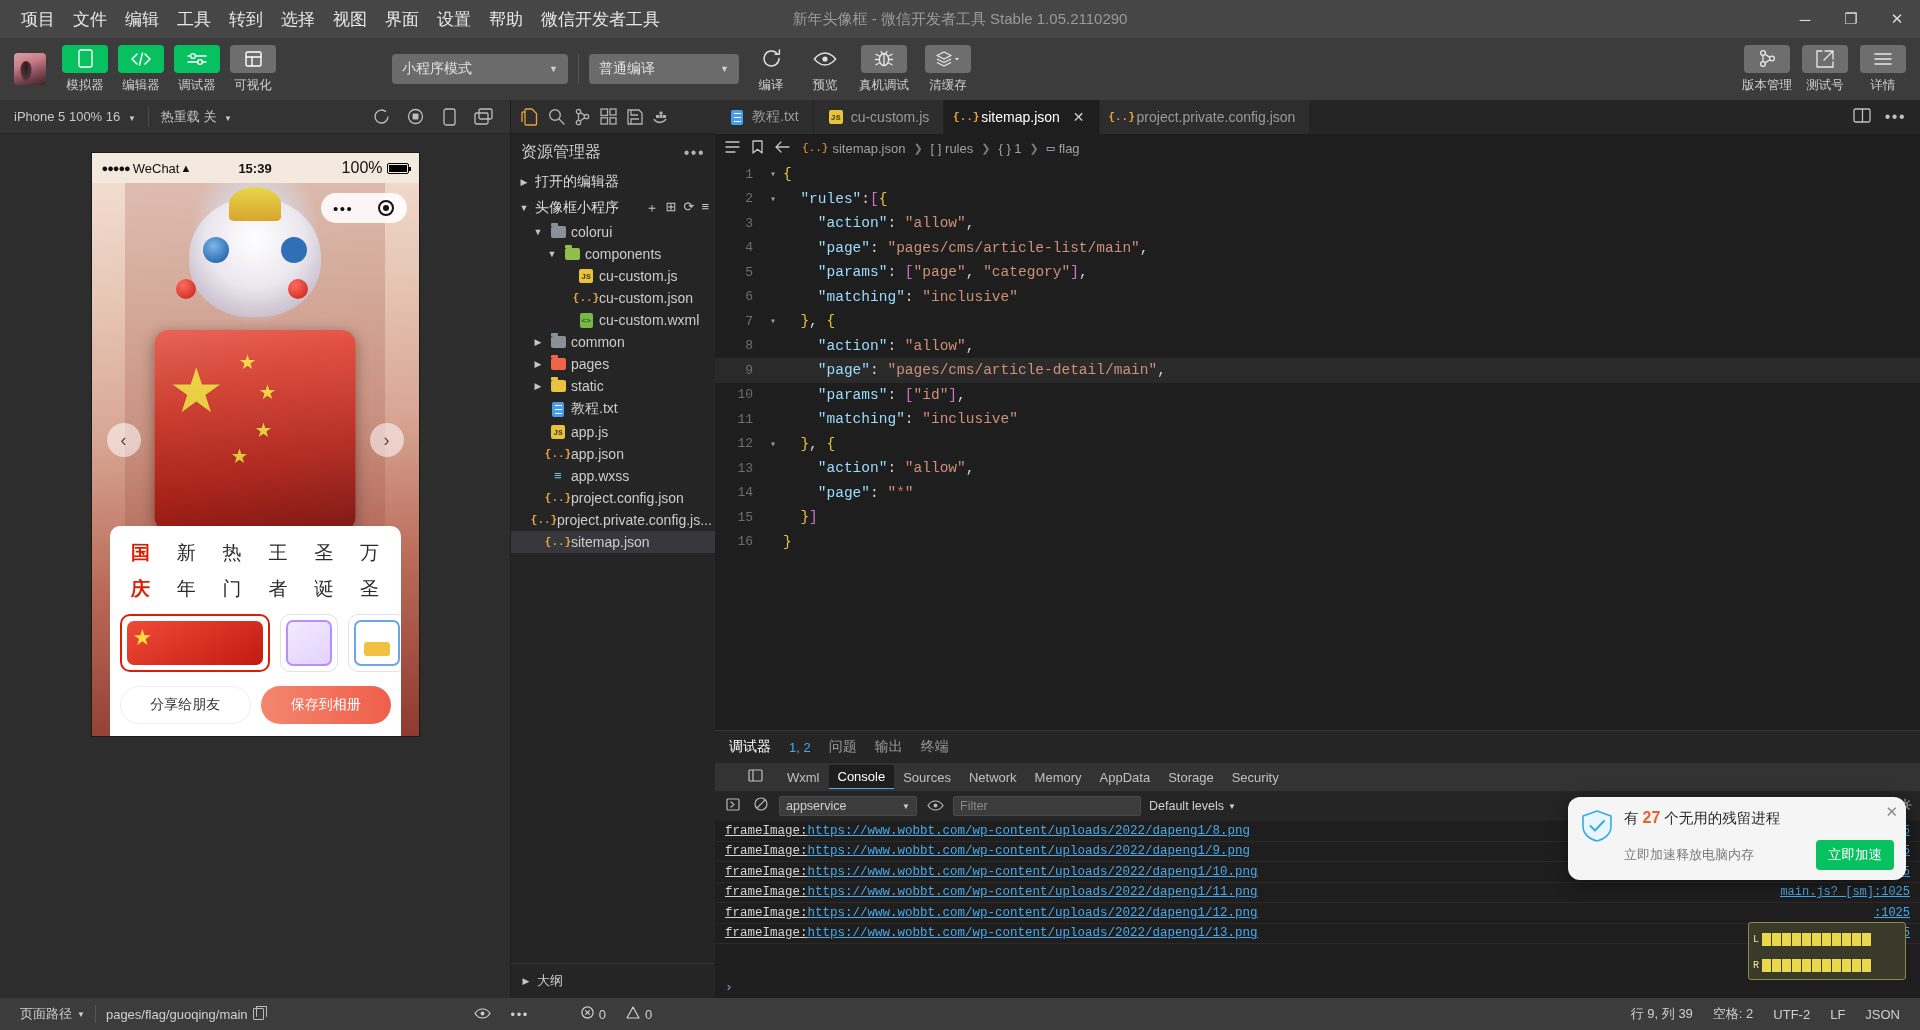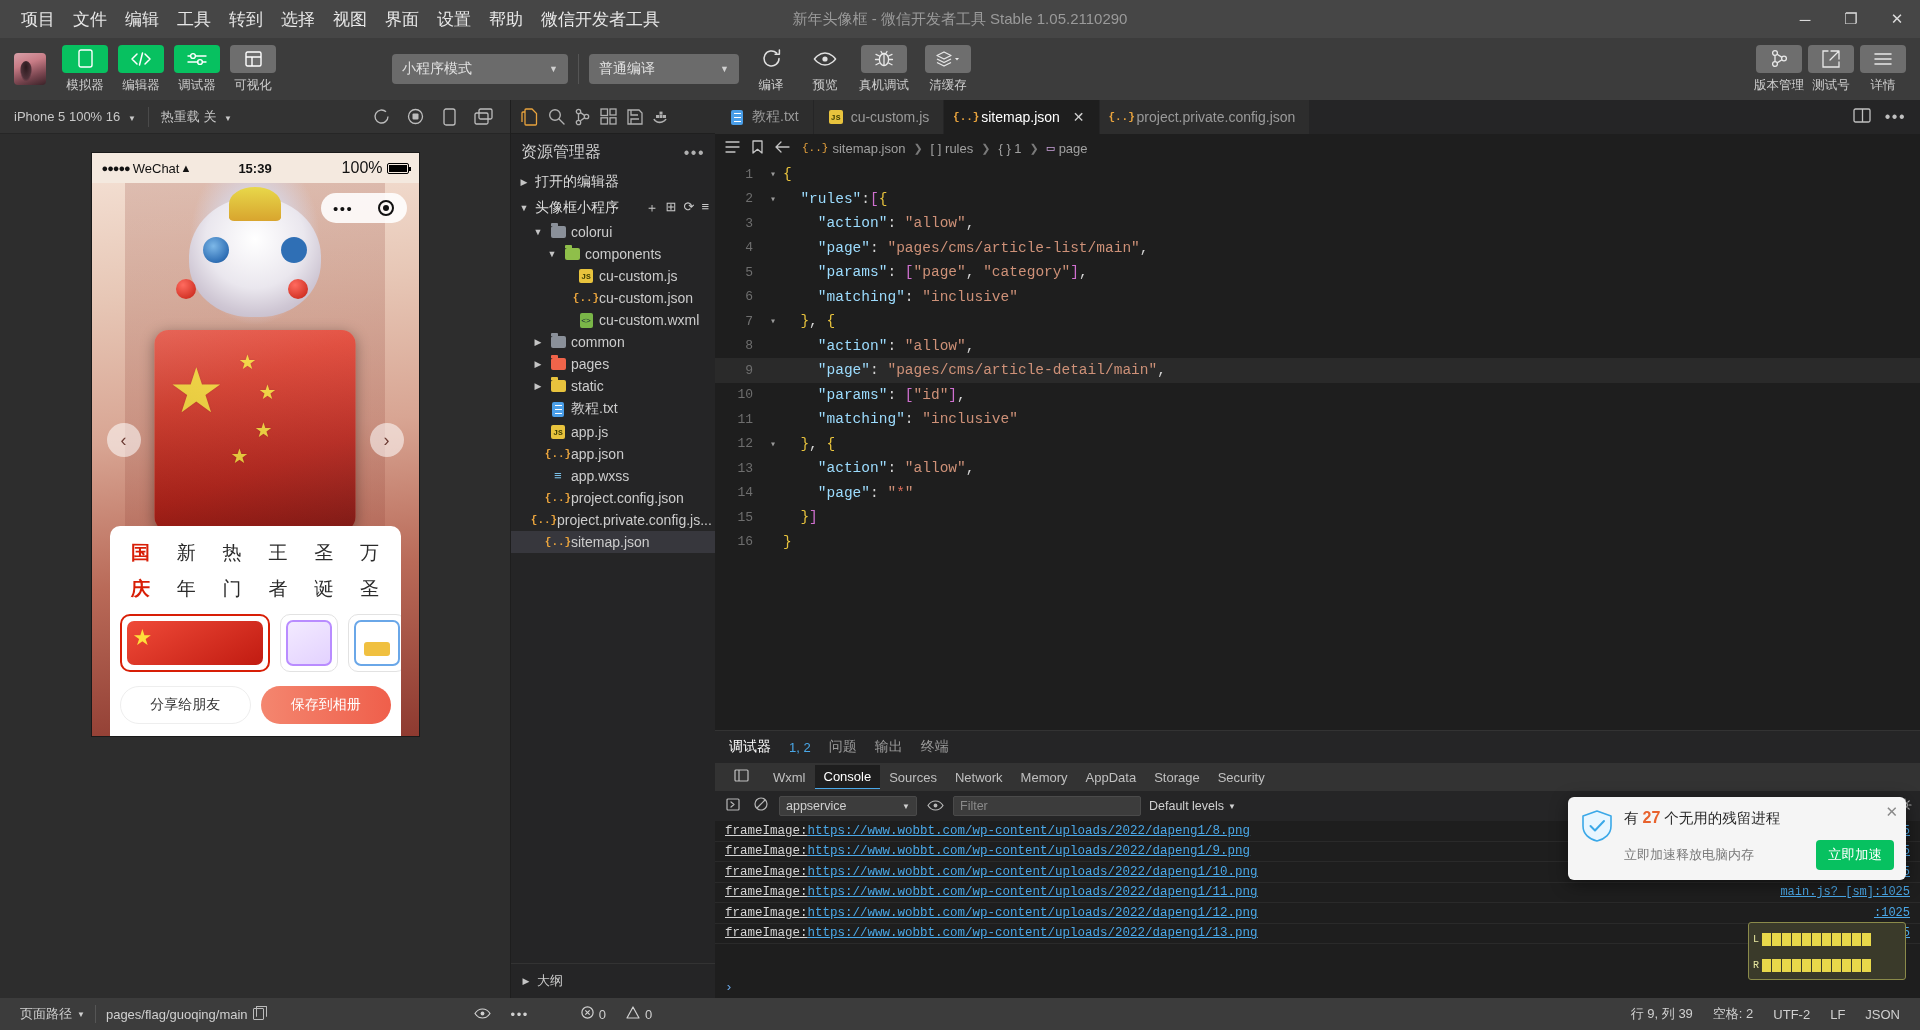--- a/index.html
+++ b/index.html
@@ -65,21 +65,21 @@
     height: 30px; background: #6b6b6b; border-radius: 4px; display: flex; align-items: center;
     padding: 0 10px; color: #e0e0e0; font-size: 14px; min-width: 150px; cursor: default;
     justify-content: space-between;
   }
   .sel .caret { font-size: 9px; color: #d0d0d0; margin-left: 14px; }
   .tool-plainbtn {
     display: flex; flex-direction: column; align-items: center; cursor: default; min-width: 44px;
   }
   .tool-plainbtn .ic { height: 28px; display: flex; align-items: center; justify-content: center; }
 
-  .tb-right { margin-left: auto; display: flex; gap: 6px; }
+  .tb-right { margin-left: auto; display: flex; gap: 12px; }
 
   
   .body { flex: 1; display: flex; min-height: 0; background: #252526; }
 
   
   .sim-panel { width: 511px; flex: 0 0 511px; background: #2d2d2d; display: flex; flex-direction: column; border-right: 1px solid #1e1e1e;}
   .sim-bar {
     height: 34px; flex: 0 0 34px; display: flex; align-items: center; gap: 0;
     background: #333333; padding: 0 6px; border-bottom: 1px solid #262626;
   }
@@ -267,21 +267,21 @@
   .k-key { color:#9cdcfe; }  .k-str { color:#ce9178; }
   .k-br1 { color:#e8c33d; } .k-br2 { color:#d070d0; }
   .k-star { color:#e06c5a; }
 
   
   .panel { height: 268px; flex: 0 0 268px; background:#1e1e1e; display:flex; flex-direction:column; border-top:1px solid #333; }
   .panel-tabs { height: 32px; flex:0 0 32px; display:flex; align-items:center; gap: 18px; padding: 0 14px; background:#252526; }
   .ptab { color:#9a9a9a; font-size:14px; cursor:default; }
   .ptab.active { color:#fff; }
   .badge12 { color:#4aa8e8; font-size:13px; }
-  .dev-tabs { height: 28px; flex:0 0 28px; display:flex; align-items:center; gap: 0; background:#333333; padding: 0 10px; }
+  .dev-tabs { height: 28px; flex:0 0 28px; display:flex; align-items:center; gap: 0; background:#333333; padding: 0 24px; }
   .dtab { color:#c0c0c0; font-size:13px; padding: 4px 9px; cursor:default; }
   .dtab.active { background:#1e1e1e; color:#fff; border-bottom: 1px solid #4aa8e8;}
   .dev-ctrl { height: 30px; flex:0 0 30px; display:flex; align-items:center; gap: 8px; background:#252526; padding: 8px 8px; }
   .dc-ic { color:#b8b8b8; width:20px; text-align:center; cursor:default; }
   .dc-sel { background:#3c3c3c; border:1px solid #4a4a4a; border-radius:2px; color:#d0d0d0; font-size:12.5px;
             padding: 2px 6px; min-width: 138px; display:flex; justify-content:space-between; align-items:center;}
   .dc-filter { background:#3c3c3c; border:1px solid #4a4a4a; border-radius:2px; color:#8a8a8a; font-size:12.5px;
                padding: 2px 6px; width: 188px; }
   .dc-levels { color:#d0d0d0; font-size:12.5px; display:flex; align-items:center; gap:4px; }
   .dc-right { margin-left:auto; display:flex; align-items:center; gap:10px; color:#b0b0b0; font-size:12.5px; }
@@ -290,21 +290,21 @@
           font-family:"Liberation Mono",monospace; font-size: 12.5px; padding: 0 10px; color:#d4d4d4;text-decoration:underline; }
   .crow .lbl { color:#d4d4d4; }
   .crow .lnk { color:#4aa8e8; text-decoration: underline; }
   .crow .src { margin-left:auto; color:#4aa8e8; text-decoration: underline; font-size:12px; }
   .cprompt { display:flex; align-items:center; height: 22px; padding: 0 10px; color:#6aa8e8;
              font-family:"Liberation Mono",monospace; font-size:13px; }
 
   
   .toast {
     position:absolute; right: 14px; bottom: 150px; width: 338px; background:#f5f5f5;
-    border-radius: 6px; box-shadow: 0 4px 18px rgba(0,0,0,.45); padding: 12px 12px 10px 12px;
+    border-radius: 12px; box-shadow: 0 4px 18px rgba(0,0,0,.45); padding: 12px 12px 10px 12px;
     display:flex; gap:10px; z-index: 40;
   }
   .toast-shield { width:34px; height:34px; flex:0 0 34px; position:relative; }
   .toast-body { flex:1; }
   .toast-t1 { font-size: 14.5px; color:#2b2b2b; }
   .toast-t1 b { color:#e8622d; font-size:16px; }
   .toast-row2 { display:flex; align-items:center; margin-top: 12px; gap: 36px; }
   .toast-sub { font-size: 13px; color:#7a7a7a; }
   .toast-btn { margin-left:auto; background:#07c160; color:#fff; font-size:13.5px; padding: 6px 12px; border-radius:4px; }
   .toast-x { position:absolute; right:8px; top:6px; color:#8a8a8a; font-size:15px; cursor:default; }
@@ -840,21 +840,21 @@
           <span class="bc-json">{..}</span>
           <span>sitemap.json</span>
         </span>
         <span class="bc-sep">❯</span>
         <span>[ ] rules</span>
         <span class="bc-sep">❯</span>
         <span>{ } 1</span>
         <span class="bc-sep">❯</span>
         <span class="bc-item">
           <span class="bc-brk">▭</span>
-          <span>page</span>
+          <span>flag</span>
         </span>
       </div>
 
       <div class="code-area" id="code">
           <div class="code-line">
             <span class="ln">1</span>
             <span class="fold">▾</span>
             <span class="code-txt"><span class="k-br1">{</span></span>
           </div>
           <div class="code-line">

